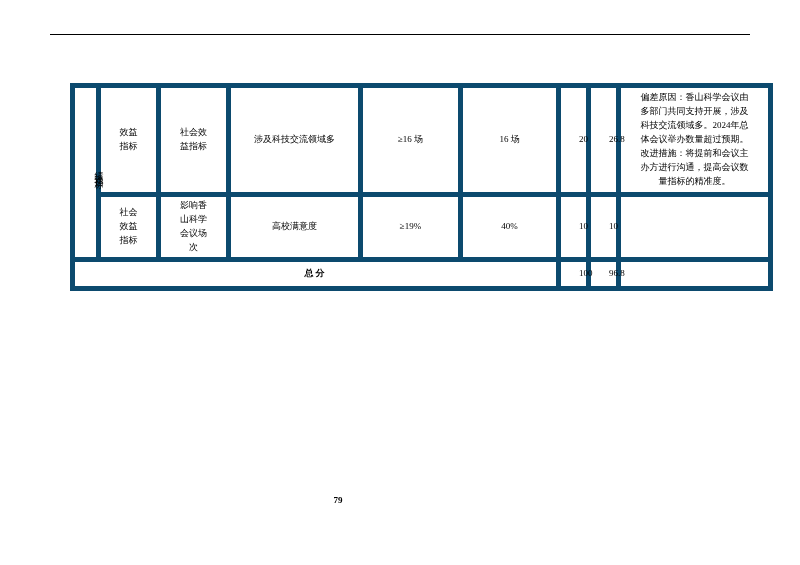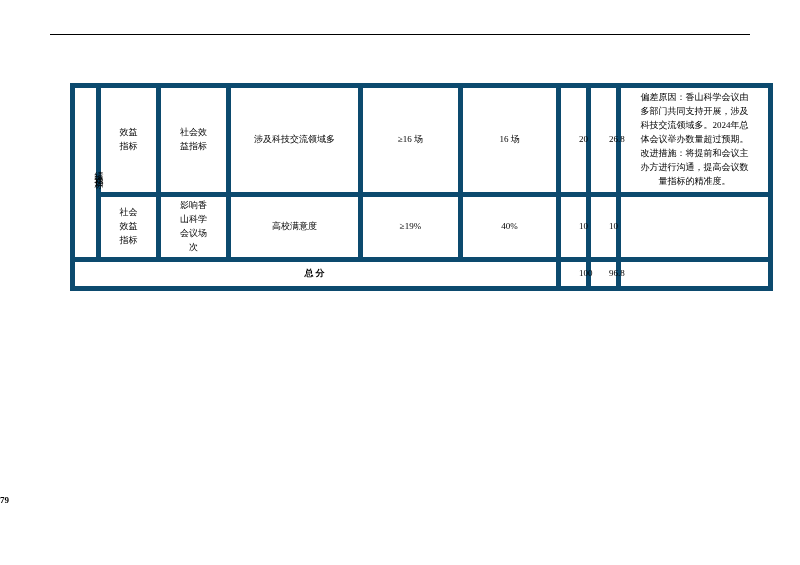--- a/index.html
+++ b/index.html
@@ -91,20 +91,21 @@
     margin-left: 30px;
   }
   .two-line {
     line-height: 1.35;
   }
   .page-num {
     position: absolute;
     left: 0;
     top: 495px;
     width: 676px;
+    text-align: center;
     font-size: 9px;
     font-weight: bold;
     font-family: "Liberation Serif", "DejaVu Serif", serif;
   }
 </style>
 </head>
 <body>
 
 <div class="page">
 

